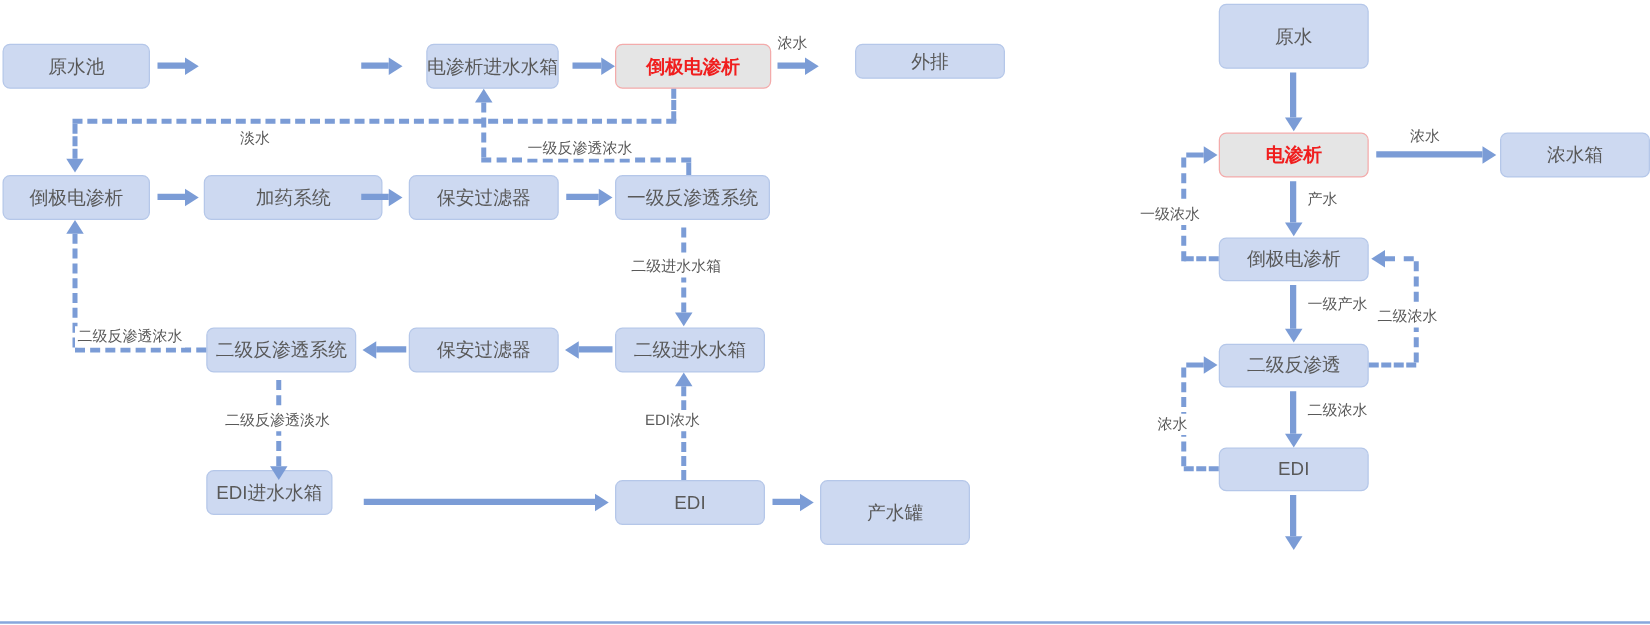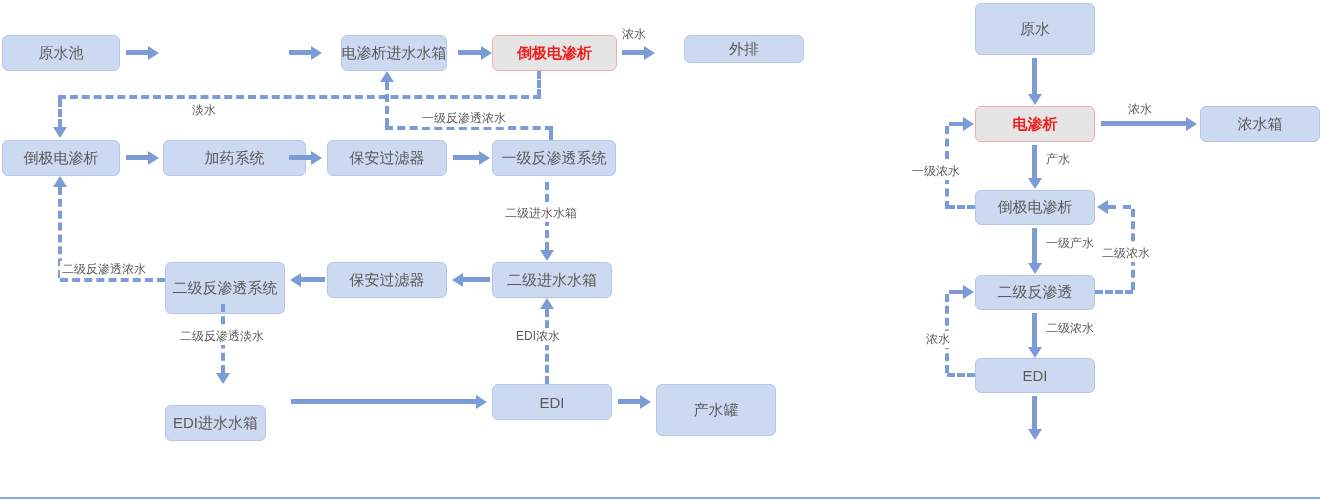--- a/index.html
+++ b/index.html
@@ -29,25 +29,25 @@
   <div class="box" style="left:2px;top:35px;width:118px;height:36px">原水池</div>
   <div class="box" style="left:341px;top:35px;width:106px;height:36px">电渗析进水水箱</div>
   <div class="box red" style="left:492px;top:35px;width:125px;height:36px">倒极电渗析</div>
   <div class="box" style="left:684px;top:35px;width:120px;height:28px">外排</div>
 
   <div class="box" style="left:2px;top:140px;width:118px;height:36px">倒极电渗析</div>
   <div class="box" style="left:163px;top:140px;width:143px;height:36px">加药系统</div>
   <div class="box" style="left:327px;top:140px;width:120px;height:36px">保安过滤器</div>
   <div class="box" style="left:492px;top:140px;width:124px;height:36px">一级反渗透系统</div>
 
-  <div class="box" style="left:165px;top:262px;width:120px;height:52px">二级反渗透系统</div>
+  <div class="box" style="left:165px;top:262px;width:120px;height:36px">二级反渗透系统</div>
   <div class="box" style="left:327px;top:262px;width:120px;height:36px">保安过滤器</div>
   <div class="box" style="left:492px;top:262px;width:120px;height:36px">二级进水水箱</div>
 
-  <div class="box" style="left:165px;top:405px;width:101px;height:36px">EDI进水水箱</div>
+  <div class="box" style="left:165px;top:376px;width:101px;height:36px">EDI进水水箱</div>
   <div class="box" style="left:492px;top:384px;width:120px;height:36px">EDI</div>
   <div class="box" style="left:656px;top:384px;width:120px;height:52px">产水罐</div>
 
   <div class="hline" style="left:126px;top:50px;width:22px"></div>
   <div class="tri tri-r" style="left:148px;top:46px"></div>
   <div class="hline" style="left:289px;top:50px;width:22px"></div>
   <div class="tri tri-r" style="left:311px;top:46px"></div>
   <div class="hline" style="left:458px;top:50px;width:23px"></div>
   <div class="tri tri-r" style="left:481px;top:46px"></div>
   <div class="hline" style="left:622px;top:50px;width:22px"></div>

